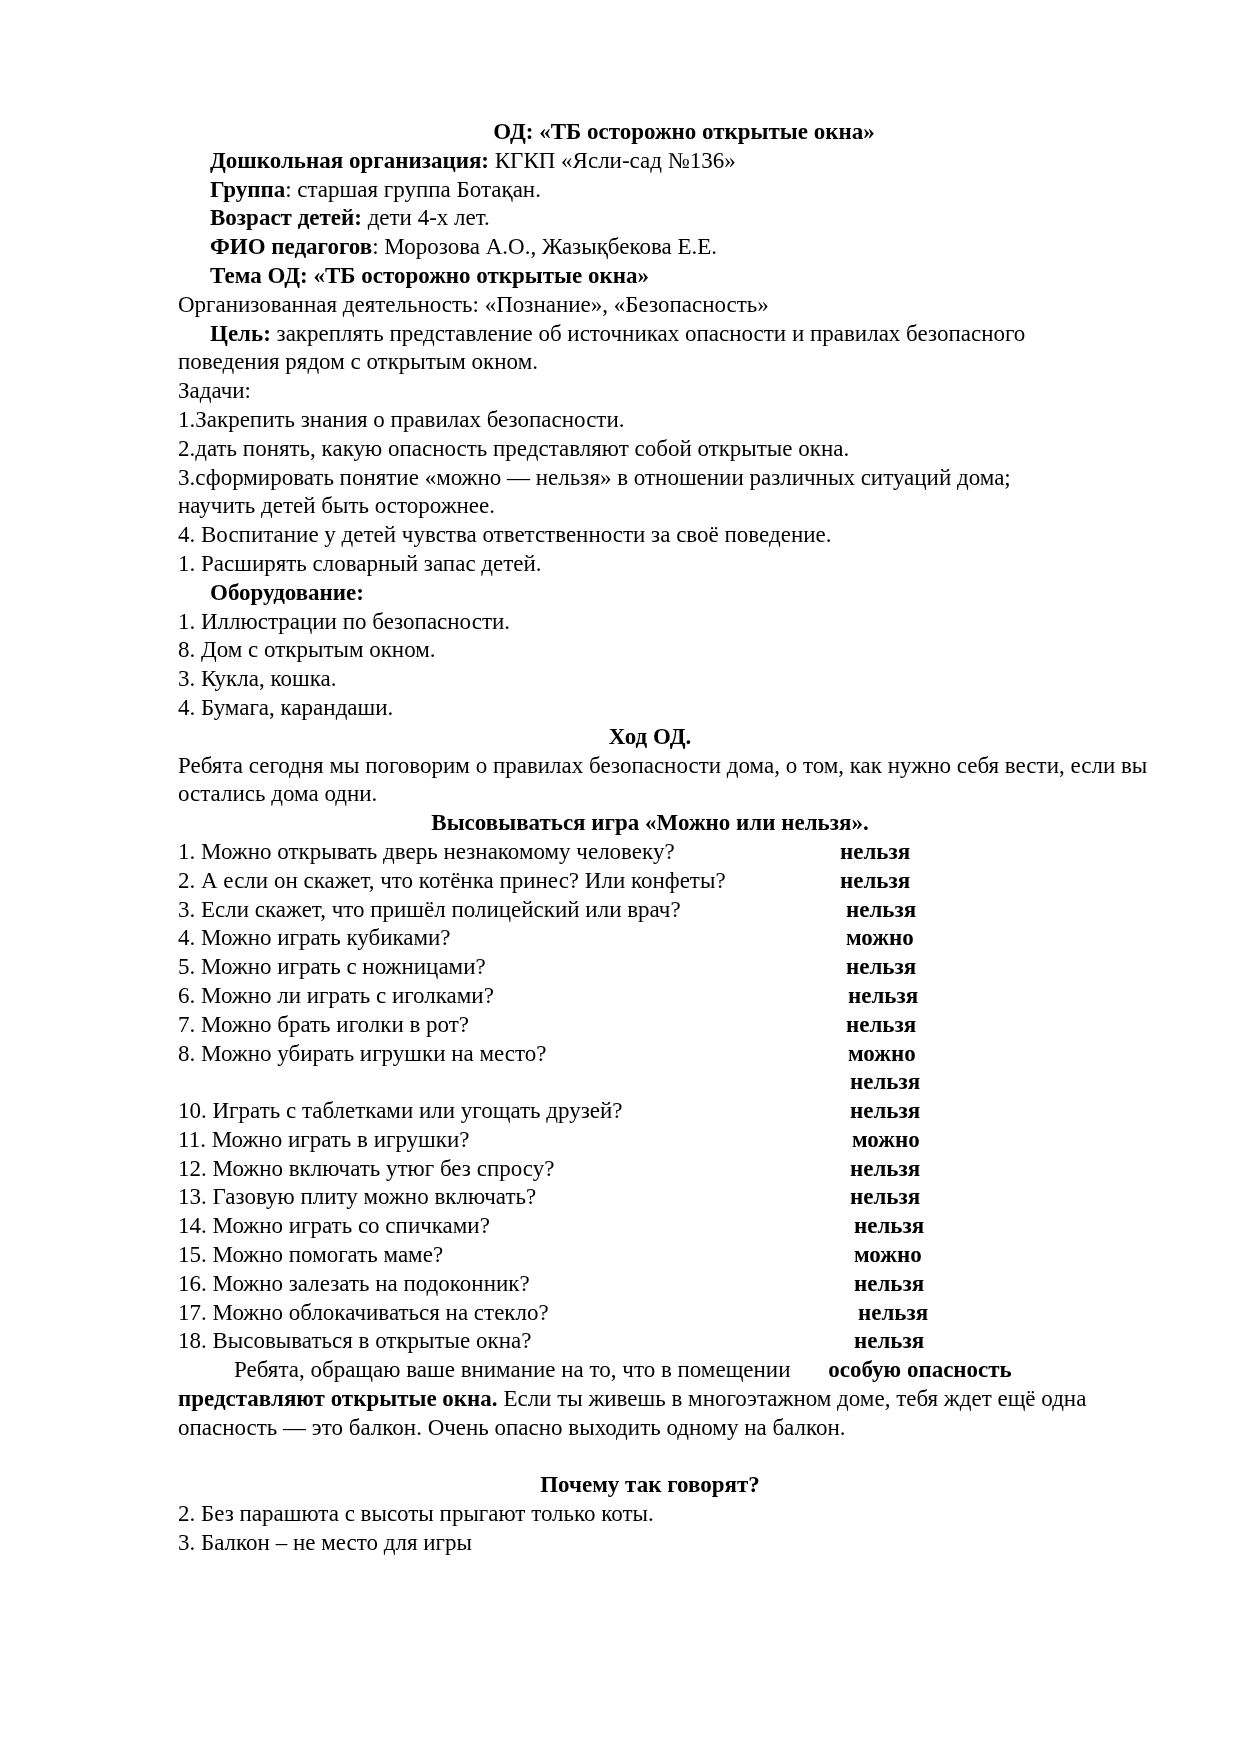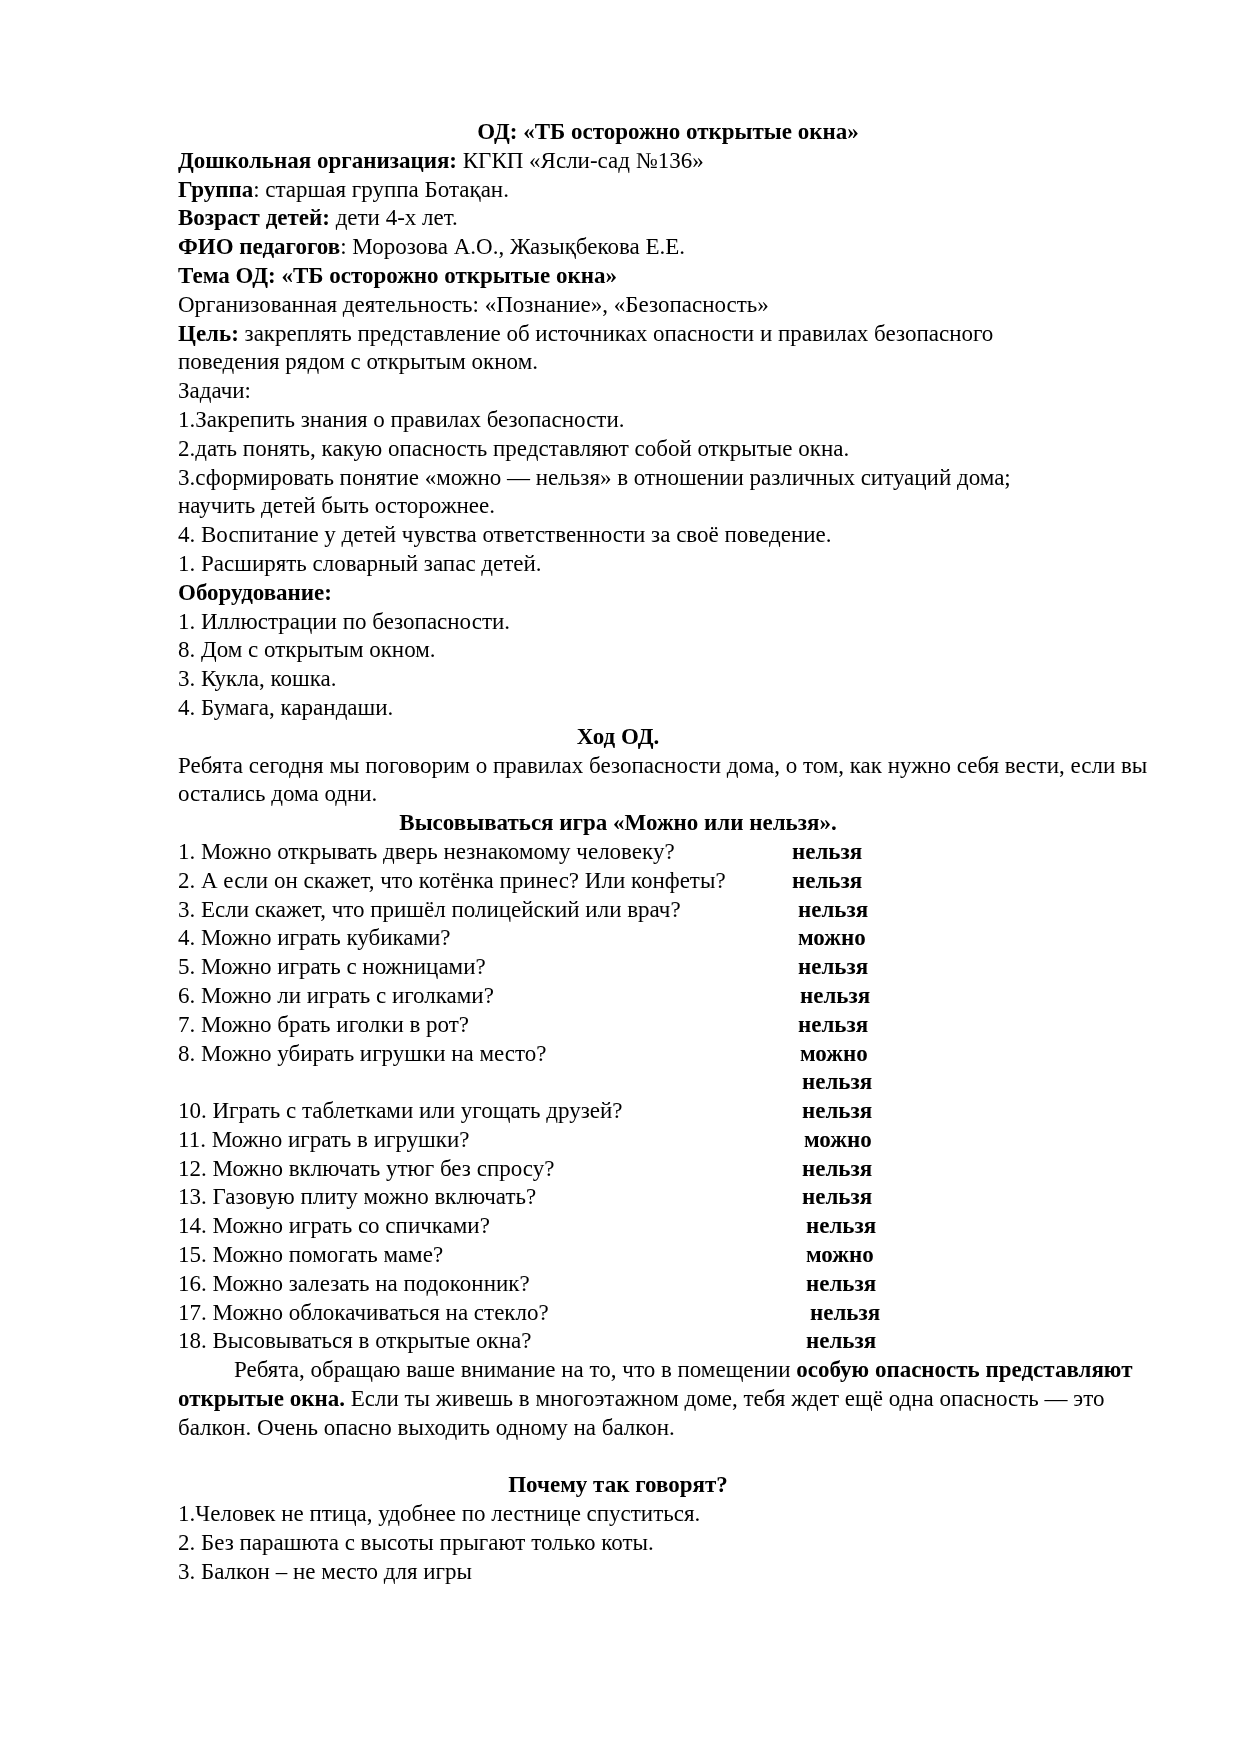--- a/index.html
+++ b/index.html
@@ -4,25 +4,25 @@
 <style>
   html, body { margin: 0; padding: 0; background: #ffffff; }
   body { width: 1241px; height: 1755px; position: relative; overflow: hidden; }
   .page {
     position: absolute; left: 178px; top: 118px; width: 980px;
     font-family: "Liberation Serif", "DejaVu Serif", serif;
     font-size: 23px; line-height: 28.8px; color: #000;
   }
   .line { white-space: nowrap; height: 28.8px; }
   .center { text-align: center; }
-  .b { font-weight: bold; }
+  .b { font-weight: bold; margin-left: 32px; }
   .wrap { white-space: normal; }
   .indent { text-indent: 56px; }
   .qa { position: relative; height: 28.8px; white-space: nowrap; }
-  .qa .ans { position: absolute; top: 0; font-weight: bold; }
+  .qa .ans { position: absolute; top: 0; font-weight: bold; margin-left: 48px; }
   .spacer { height: 28.8px; }
 </style>
 </head>
 <body>
 
 <div class="page">
 
   <div class="line center b">ОД: «ТБ осторожно открытые окна»</div>
 
   <div class="line"><span class="b">Дошкольная организация:</span><span> КГКП «Ясли-сад №136»</span></div>
@@ -76,17 +76,16 @@
     <div class="qa"><span>16. Можно залезать на подоконник?</span><span class="ans" style="left: 628px;">нельзя</span></div>
     <div class="qa"><span>17. Можно облокачиваться на стекло?</span><span class="ans" style="left: 632px;">нельзя</span></div>
     <div class="qa"><span>18. Высовываться в открытые окна?</span><span class="ans" style="left: 628px;">нельзя</span></div>
   </div>
 
   <div class="wrap indent" style="width:960px"><span>Ребята, обращаю ваше внимание на то, что в помещении </span><span class="b">особую опасность представляют открытые окна.</span><span> Если ты живешь в многоэтажном доме, тебя ждет ещё одна опасность — это балкон. Очень опасно выходить одному на балкон.</span></div>
 
   <div class="spacer"></div>
 
   <div class="line center b" style="width:880px">Почему так говорят?</div>
-  <div class="line">1.Человек не птица, удобнее по лестнице спуститься.</div>
   <div class="line">2. Без парашюта с высоты прыгают только коты.</div>
   <div class="line">3. Балкон – не место для игры</div>
 
 </div>
 
 </body></html>

